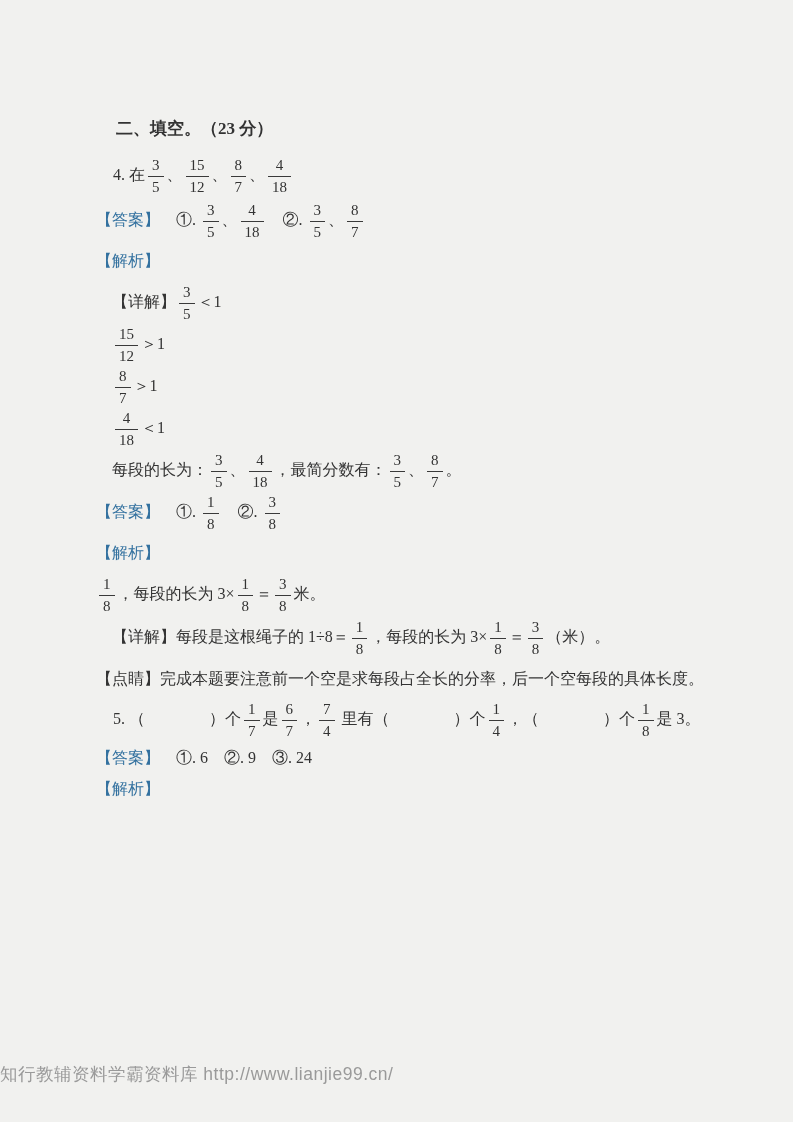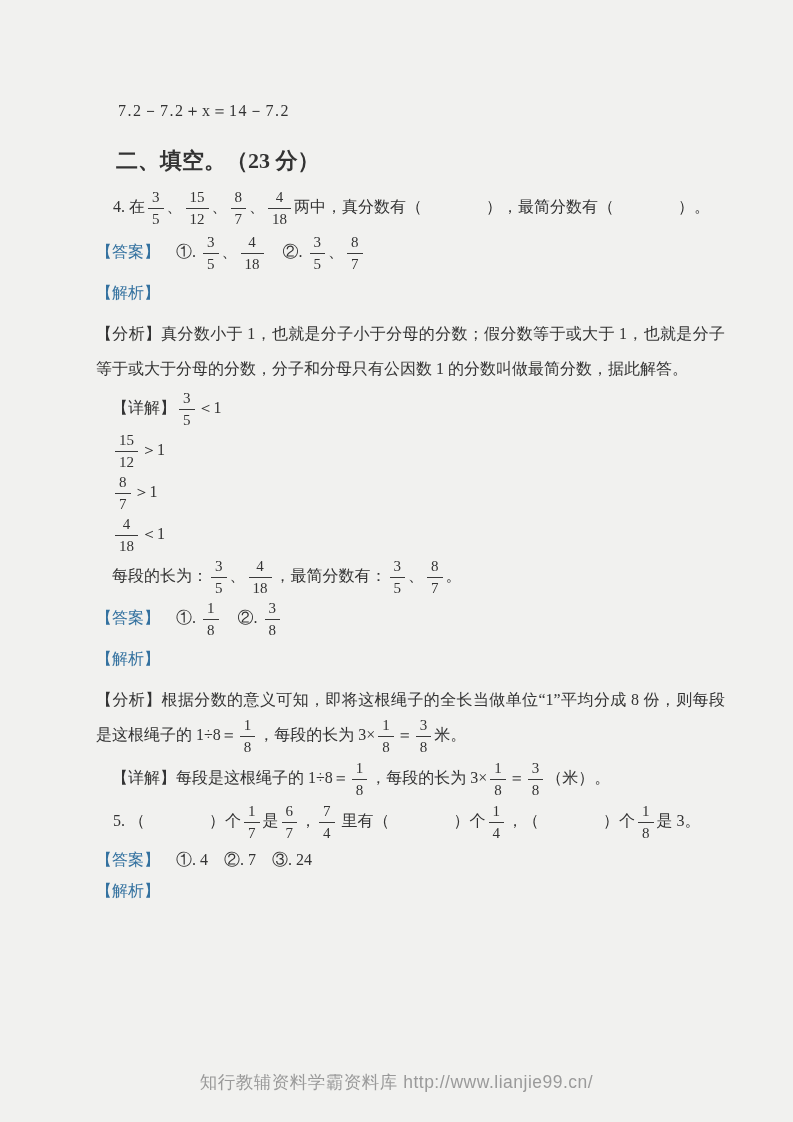--- a/index.html
+++ b/index.html
@@ -16,78 +16,76 @@
     box-sizing:border-box;
   }
   .p{
     font-size:16px;
     line-height:23px;
     margin:0 0 16px 0;
     white-space:normal;
   }
   .eq{ text-indent:22px; margin-bottom:27px; letter-spacing:1.5px; }
   .heading{
-    font-weight:bold; font-size:22px;
+    font-weight:bold; font-size:17px;
     text-indent:20px; margin:18px 0 16px 0;
   }
   .question{ text-indent:17px; line-height:37px; margin-bottom:6px; }
   .answer{ margin-bottom:8px; }
   .label{ margin-bottom:12px; }
   .body{ line-height:35px; margin-bottom:4px; text-align:justify; }
   .fracline{ margin-bottom:3px;margin-left:16px; }
   .blue-label{ color:#33719f;font-family:Liberation Serif, serif; }
   .frac{
     display:inline-flex; flex-direction:column; align-items:center;
     vertical-align:middle; margin:1px 3px; line-height:1;
     font-size:15px; text-indent:0;
   }
   .frac .num{ padding:0 4px 3px 4px; }
   .frac .den{ border-top:1.5px solid #3a3a3a; padding:3px 4px 0 4px; }
   .footer{
-    position:absolute; left:0; bottom:28px; width:100%;
-    text-align:center;
+    position:absolute; left:0; bottom:36px; width:100%;
+    text-align:left;
     font-family:"Liberation Sans","DejaVu Sans",sans-serif;
     font-size:17.5px; color:#9a9a9a; letter-spacing:0.5px;
   }
 </style>
 </head>
 <body>
 
 <div class="page">
   <div class="content">
-      <div class="p eq"><span>7.2－7.2＋x＝14－7.2</span></div>
       <div class="p heading"><span>二、填空。（23 分）</span></div>
       <div class="p question"><span>4. 在</span><span class="frac">
           <span class="num">3</span>
           <span class="den">5</span>
         </span><span>、</span><span class="frac">
           <span class="num">15</span>
           <span class="den">12</span>
         </span><span>、</span><span class="frac">
           <span class="num">8</span>
           <span class="den">7</span>
         </span><span>、</span><span class="frac">
           <span class="num">4</span>
           <span class="den">18</span>
-        </span><span>两中，真分数有（　　　　），最简分数有（　　　　）。</span></div>
+        </span></div>
       <div class="p answer"><span class="blue-label">【答案】</span><span>　①. </span><span class="frac">
           <span class="num">3</span>
           <span class="den">5</span>
         </span><span>、</span><span class="frac">
           <span class="num">4</span>
           <span class="den">18</span>
         </span><span>　②. </span><span class="frac">
           <span class="num">3</span>
           <span class="den">5</span>
         </span><span>、</span><span class="frac">
           <span class="num">8</span>
           <span class="den">7</span>
         </span></div>
       <div class="p label"><span class="blue-label">【解析】</span></div>
-      <div class="p body"><span>【分析】真分数小于 1，也就是分子小于分母的分数；假分数等于或大于 1，也就是分子等于或大于分母的分数，分子和分母只有公因数 1 的分数叫做最简分数，据此解答。</span></div>
       <div class="p fracline"><span>【详解】</span><span class="frac">
           <span class="num">3</span>
           <span class="den">5</span>
         </span><span>＜1</span></div>
       <div class="p fracline"><span class="frac">
           <span class="num">15</span>
           <span class="den">12</span>
         </span><span>＞1</span></div>
       <div class="p fracline"><span class="frac">
           <span class="num">8</span>
@@ -111,55 +109,56 @@
           <span class="den">7</span>
         </span><span>。</span></div>
       <div class="p answer"><span class="blue-label">【答案】</span><span>　①. </span><span class="frac">
           <span class="num">1</span>
           <span class="den">8</span>
         </span><span>　②. </span><span class="frac">
           <span class="num">3</span>
           <span class="den">8</span>
         </span></div>
       <div class="p label"><span class="blue-label">【解析】</span></div>
-      <div class="p body"><span>【分析】根据分数的意义可知，即将这根绳子的全长当做单位“1”平均分成 8 份，则每段是这根绳子的 1÷8＝</span><span class="frac">
+      <div class="p body"><span class="frac">
           <span class="num">1</span>
           <span class="den">8</span>
         </span><span>，每段的长为 3×</span><span class="frac">
           <span class="num">1</span>
           <span class="den">8</span>
         </span><span>＝</span><span class="frac">
           <span class="num">3</span>
           <span class="den">8</span>
         </span><span>米。</span></div>
       <div class="p fracline"><span>【详解】每段是这根绳子的 1÷8＝</span><span class="frac">
           <span class="num">1</span>
           <span class="den">8</span>
         </span><span>，每段的长为 3×</span><span class="frac">
           <span class="num">1</span>
           <span class="den">8</span>
         </span><span>＝</span><span class="frac">
           <span class="num">3</span>
           <span class="den">8</span>
         </span><span>（米）。</span></div>
+      <div class="p body"><span>【点睛】完成本题要注意前一个空是求每段占全长的分率，后一个空每段的具体长度。</span></div>
       <div class="p question"><span>5. （　　　　）个</span><span class="frac">
           <span class="num">1</span>
           <span class="den">7</span>
         </span><span>是</span><span class="frac">
           <span class="num">6</span>
           <span class="den">7</span>
         </span><span>，</span><span class="frac">
           <span class="num">7</span>
           <span class="den">4</span>
         </span><span> 里有（　　　　）个</span><span class="frac">
           <span class="num">1</span>
           <span class="den">4</span>
         </span><span>，（　　　　）个</span><span class="frac">
           <span class="num">1</span>
           <span class="den">8</span>
         </span><span>是 3。</span></div>
-      <div class="p answer"><span class="blue-label">【答案】</span><span>　①. 4　②. 7　③. 24</span></div>
+      <div class="p answer"><span class="blue-label">【答案】</span><span>　①. 6　②. 9　③. 24</span></div>
       <div class="p label"><span class="blue-label">【解析】</span></div>
     </div>
   <div class="footer">
     <span>知行教辅资料学霸资料库 http://www.lianjie99.cn/</span>
   </div>
 </div>
 
 </body></html>

